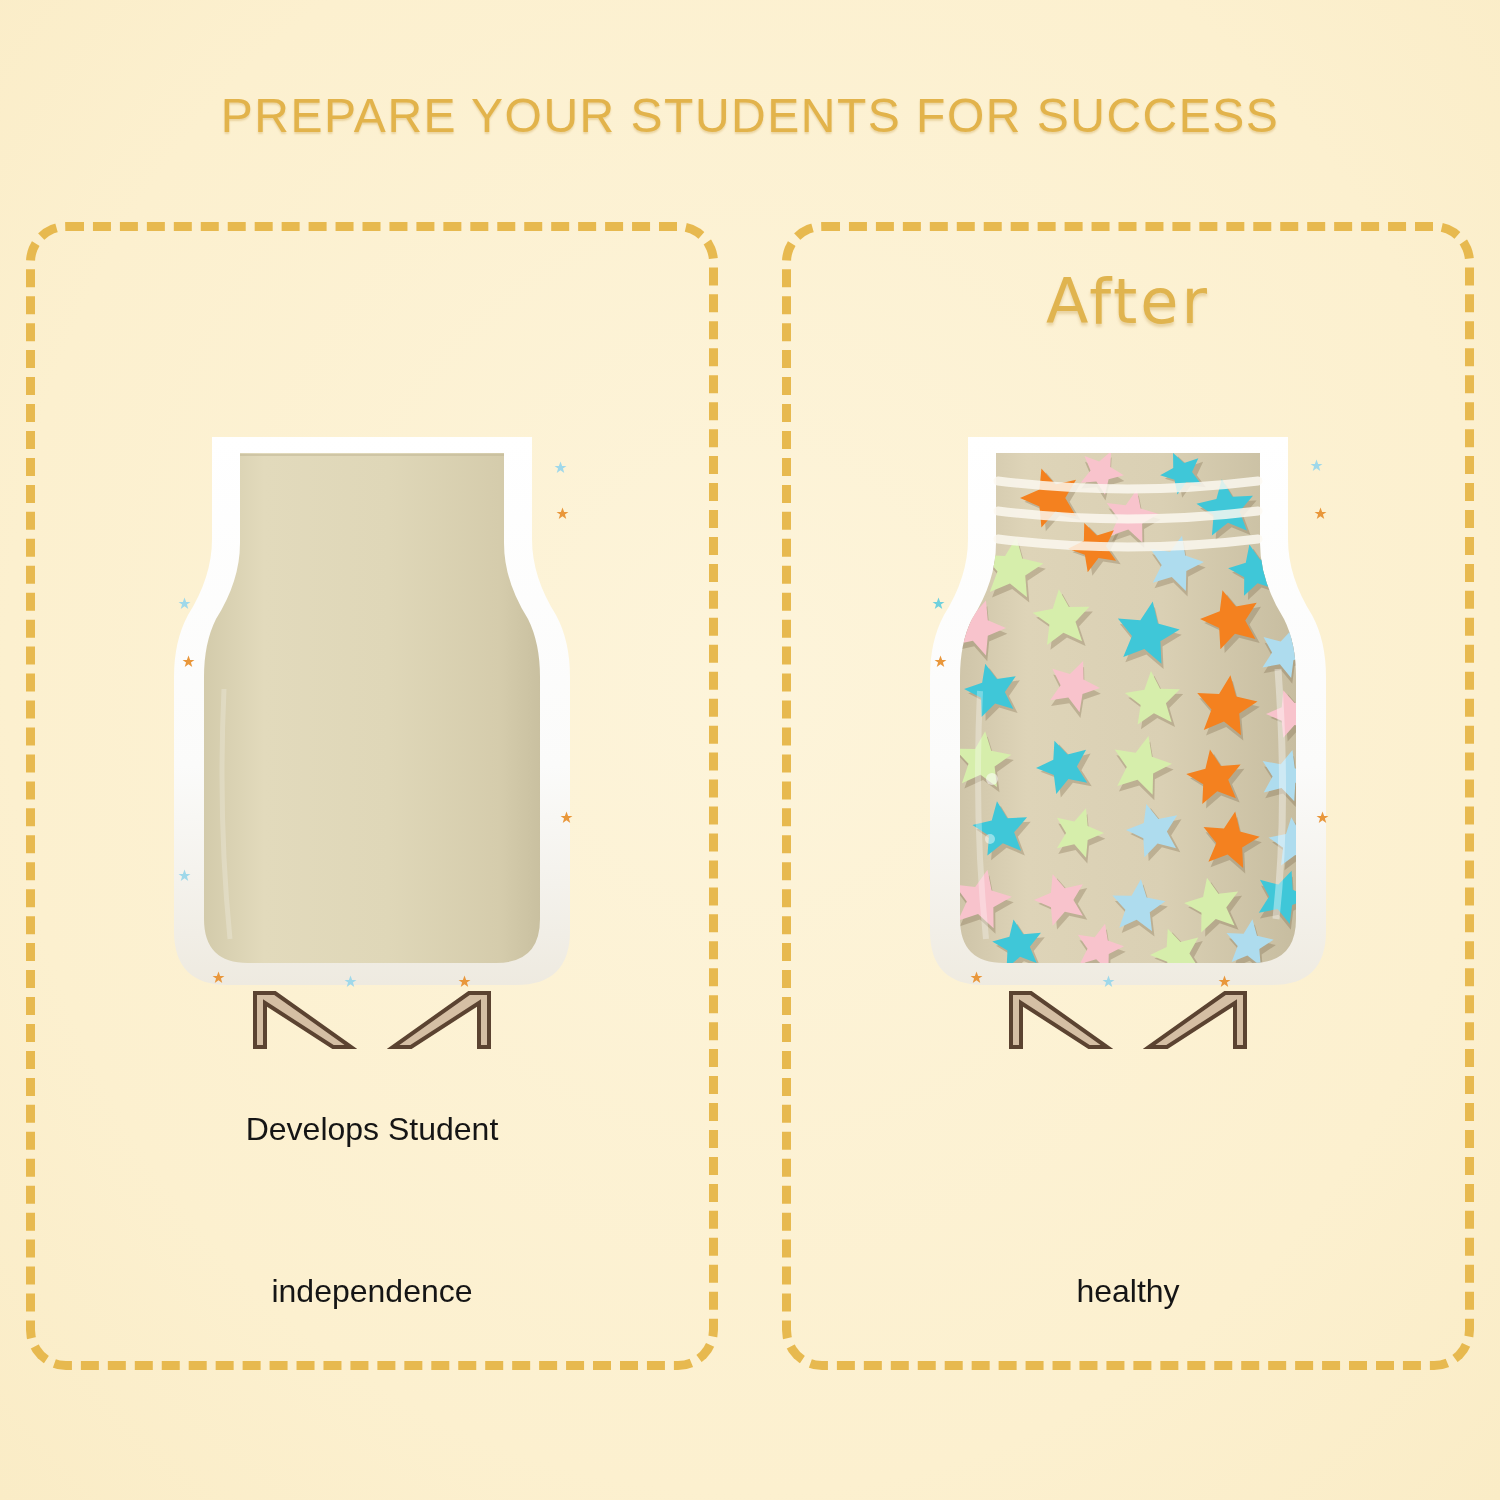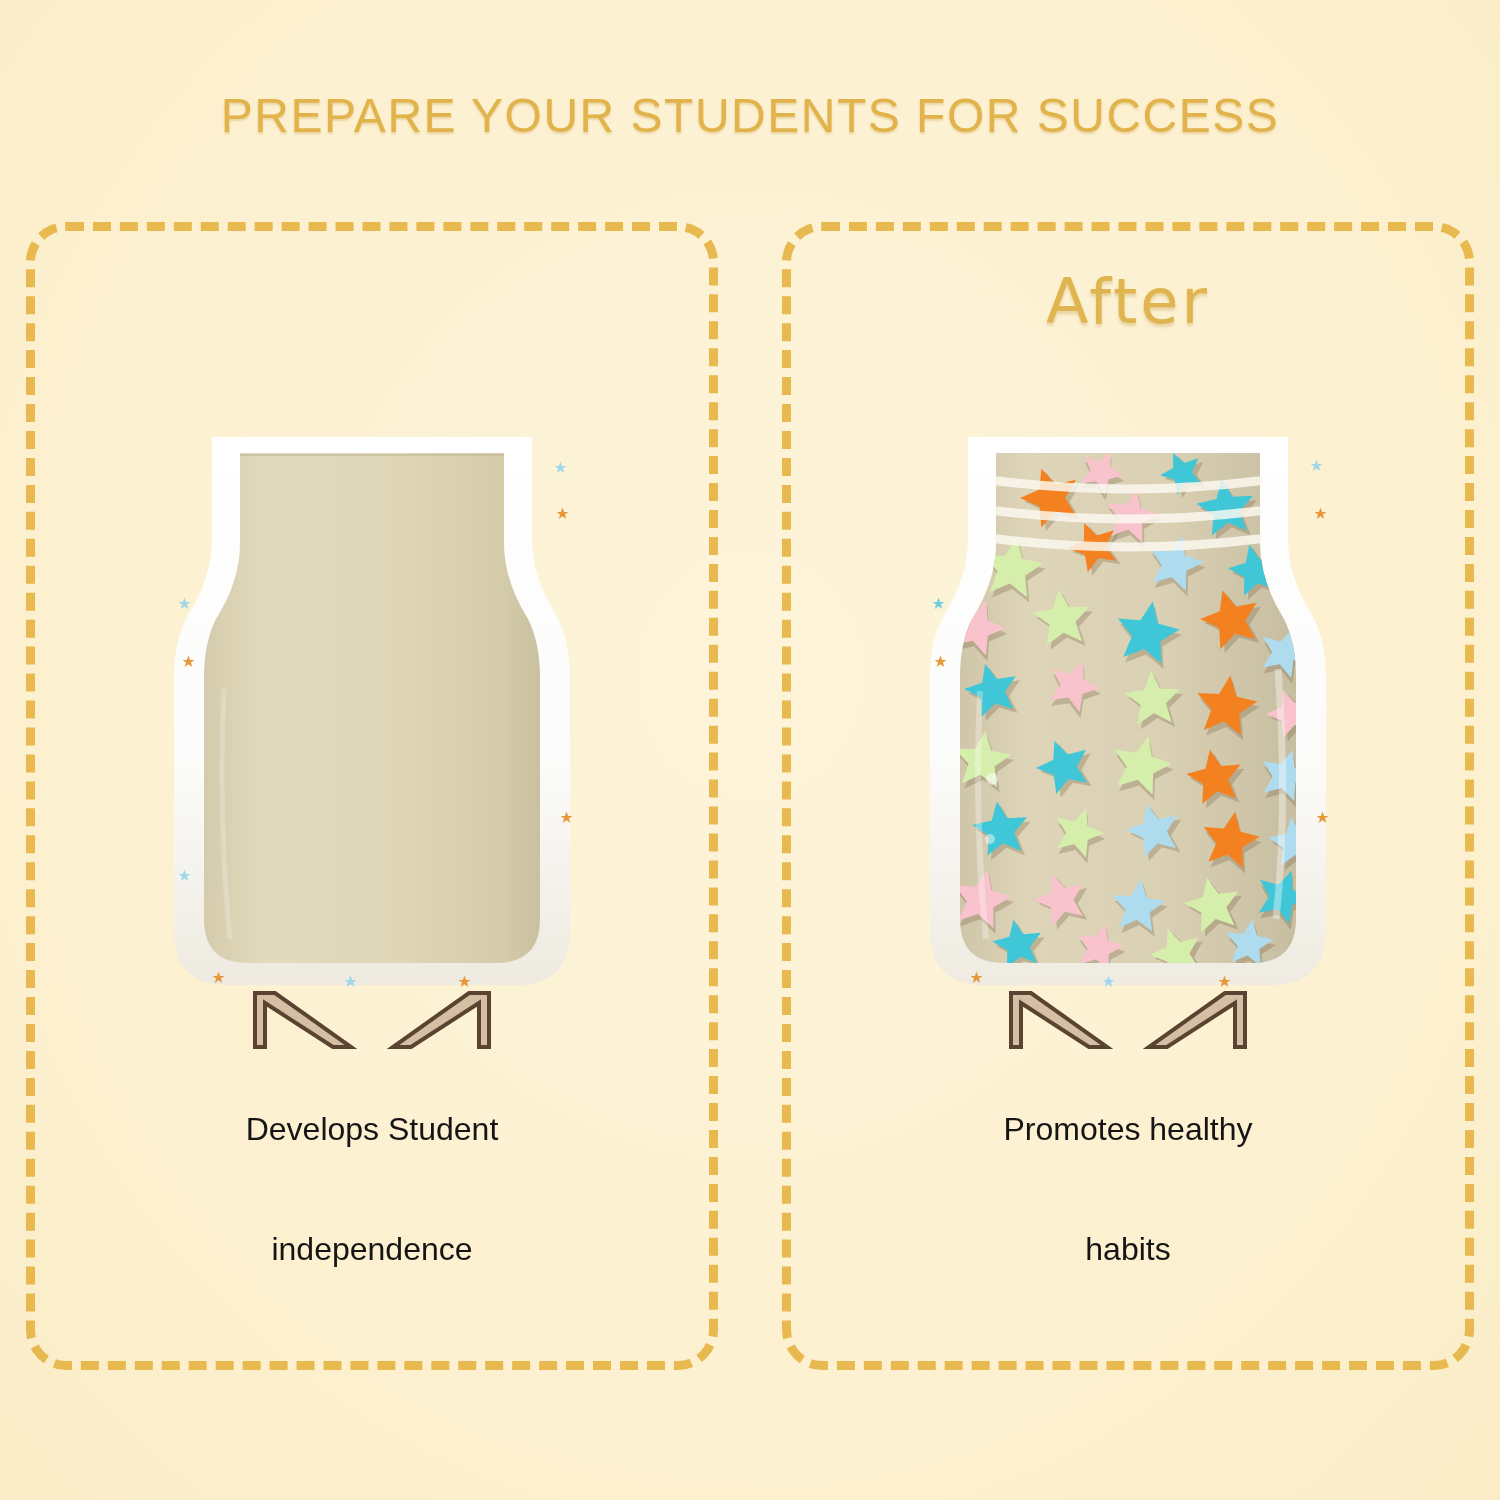--- a/index.html
+++ b/index.html
@@ -64,21 +64,21 @@
     position: absolute;
     left: 0;
     width: 100%;
     text-align: center;
     color: #151515;
     font-size: 32px;
     font-weight: 400;
     font-family: "Liberation Sans", sans-serif;
   }
   .caption.line1 { top: 880px; }
-  .caption.line2 { top: 1000px; }
+  .caption.line2 { top: 1042px; }
 
   
   .jar-wrap {
     position: absolute;
     top: 188px;
     left: 50%;
     transform: translateX(-50%);
     width: 400px;
     height: 640px;
   }
@@ -458,17 +458,16 @@
         </svg>
 
       <svg class="stand" viewBox="0 0 250 62">
         <polygon points="8,4 8,58 18,58 18,14 86,58 104,58 28,4" fill="#d5bfa4"></polygon>
         <polygon points="8,4 8,58 18,58 18,14 86,58 104,58 28,4" fill="none" stroke="#5b4331" stroke-width="4"></polygon>
         <polygon points="242,4 242,58 232,58 232,14 164,58 146,58 222,4" fill="#d5bfa4"></polygon>
         <polygon points="242,4 242,58 232,58 232,14 164,58 146,58 222,4" fill="none" stroke="#5b4331" stroke-width="4"></polygon>
       </svg>
     </div>
 
-    <div class="caption line1">Promotes healthy</div>
-    <div class="caption line2">habits</div>
+    <div class="caption line2">healthy</div>
   </div>
 
 </div>
 
 </body></html>

